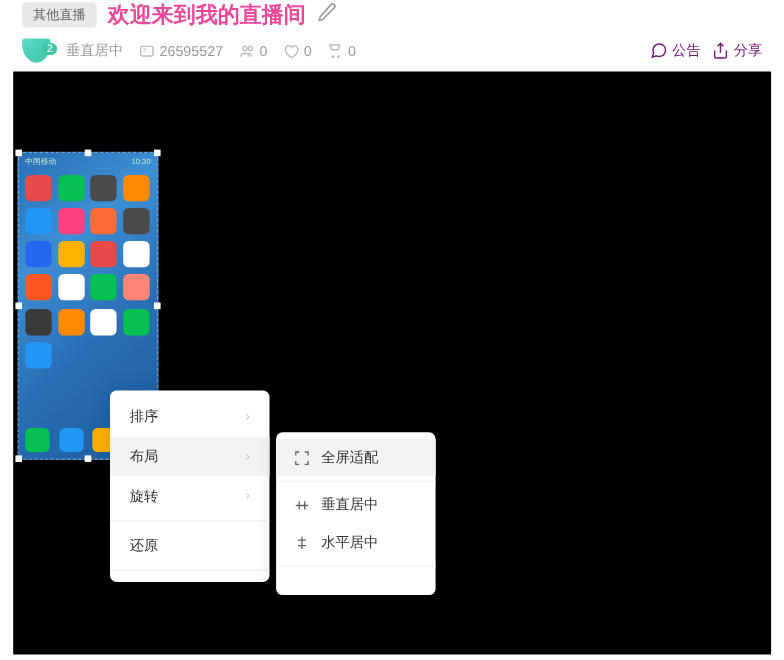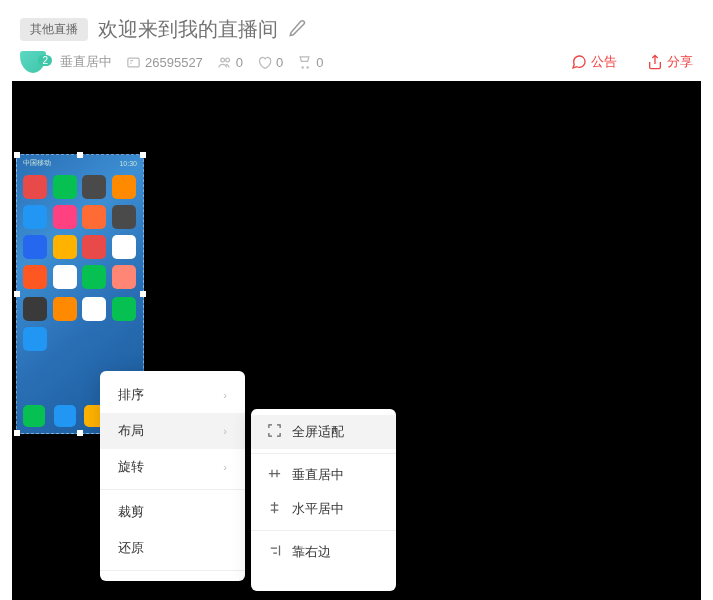--- a/index.html
+++ b/index.html
@@ -1,50 +1,50 @@
 <!DOCTYPE html>
 <html><head>
 <meta charset="utf-8">
 <style>
 *{margin:0;padding:0;box-sizing:border-box;font-family:-apple-system,"PingFang SC","Microsoft YaHei",sans-serif}
 body{width:713px;height:600px;background:#fff;overflow:hidden}
-.header{padding:16px 20px 8px;background:#fff}
+.header{padding:0 20px 8px;background:#fff}
 .title-row{display:flex;align-items:center;gap:10px}
 .tag{background:#e8e8e8;color:#666;font-size:12px;padding:3px 10px;border-radius:4px}
-.title{font-size:20px;font-weight:400;color:#737373}
+.title{font-size:20px;font-weight:700;color:#ec4899}
 .edit-icon{color:#999;cursor:pointer}
 .stats-row{display:flex;align-items:center;gap:14px;margin-top:8px;font-size:13px;color:#999}
 .level-badge{display:flex;align-items:center;gap:4px;color:#3ec6a8}
 .level-shield{width:26px;height:22px;background:linear-gradient(135deg,#5dd8c4,#3ec6a8);border-radius:3px 3px 50% 50%/3px 3px 80% 80%;position:relative}
 .level-num{position:absolute;right:-6px;top:4px;background:#3ec6a8;color:#fff;font-size:10px;padding:0 4px;border-radius:7px}
 .username{color:#999}
 .stat{display:flex;align-items:flex-end;gap:4px}
 .stat svg{width:15px;height:15px}
-.actions{margin-left:auto;display:flex;gap:30px;color:#ef4444}
+.actions{margin-left:auto;display:flex;gap:10px;color:#701a75}
 .action{display:flex;align-items:center;gap:4px;cursor:pointer;font-size:13px}
 .action svg{width:16px;height:16px}
 .stream-area{margin:0 12px;background:#000;height:530px;position:relative}
 .phone-preview{position:absolute;left:4px;top:73px;width:128px;height:280px;background:linear-gradient(140deg,#2a6fb5 0%,#3d8fd4 30%,#2a6fb5 60%,#1a5a9a 100%);border:1px dashed rgba(255,255,255,.4)}
 .phone-status{height:16px;display:flex;align-items:center;justify-content:space-between;padding:0 6px;font-size:7px;color:#c6e4d8}
 .app-grid{display:grid;grid-template-columns:repeat(4,1fr);gap:6px 4px;padding:4px 6px}
 .app-icon{width:24px;height:24px;border-radius:5px;font-size:6px;color:#fff;display:flex;align-items:center;justify-content:center}
 .app-row2{display:grid;grid-template-columns:repeat(4,1fr);gap:6px 4px;padding:4px 6px}
 .dock{position:absolute;bottom:6px;left:6px;right:6px;display:flex;justify-content:space-between}
 .dock .app-icon{width:22px;height:22px}
 .handle{position:absolute;width:6px;height:6px;background:#fff}
 .h-tl{top:-3px;left:-3px}.h-tr{top:-3px;right:-3px}.h-bl{bottom:-3px;left:-3px}.h-br{bottom:-3px;right:-3px}
 .h-t{top:-3px;left:50%;margin-left:-3px}.h-b{bottom:-3px;left:50%;margin-left:-3px}
 .h-l{left:-3px;top:50%;margin-top:-3px}.h-r{right:-3px;top:50%;margin-top:-3px}
 .ctx-menu{position:absolute;left:88px;top:290px;width:145px;background:#fff;border-radius:6px;box-shadow:0 4px 20px rgba(0,0,0,.15);padding:6px 0;font-size:13px;color:#333}
 .ctx-item{padding:9px 18px;display:flex;align-items:center;justify-content:space-between;cursor:pointer}
 .ctx-item:hover,.ctx-item.active{background:#f3f3f3}
 .ctx-sep{height:1px;background:#eee;margin:4px 0}
 .chevron{color:#bbb;font-size:11px}
 .sub-menu{position:absolute;left:239px;top:328px;width:145px;background:#fff;border-radius:6px;box-shadow:0 4px 20px rgba(0,0,0,.15);padding:6px 0;font-size:13px;color:#333}
-.sub-item{padding:8px 16px;display:flex;gap:10px;cursor:pointer}
+.sub-item{padding:8px 16px;display:flex;align-items:center;gap:10px;cursor:pointer}
 .sub-item:hover,.sub-item.active{background:#f3f3f3}
 .sub-sep{height:1px;background:#eee;margin:4px 0}
 .sub-icon{width:15px;height:15px;flex-shrink:0;color:#666}
 </style>
 </head>
 <body>
 
 <div class="header">
   <div class="title-row">
     <span class="tag">其他直播</span>
@@ -161,23 +161,20 @@
     <div class="ctx-item active">
         <span>布局</span>
         <span class="chevron">›</span>
       </div>
     <div class="ctx-item">
         <span>旋转</span>
         <span class="chevron">›</span>
       </div>
     <div class="ctx-sep"></div>
     <div class="ctx-item">
-        <span>裁剪</span>
-      </div>
-    <div class="ctx-item">
         <span>还原</span>
       </div>
     <div class="ctx-sep"></div>
 
   </div>
 
   <div class="sub-menu">
     <div class="sub-item active">
       <svg class="sub-icon" viewBox="0 0 24 24" fill="none" stroke="currentColor" stroke-width="2">
           <path d="M3 8V3h5M21 8V3h-5M3 16v5h5M21 16v5h-5"></path>
@@ -192,24 +189,18 @@
       <span>垂直居中</span>
     </div>
     <div class="sub-item">
       <svg class="sub-icon" viewBox="0 0 24 24" fill="none" stroke="currentColor" stroke-width="2">
           <path d="M12 3v18M6 8h12M6 16h12"></path>
         </svg>
       <span>水平居中</span>
     </div>
     <div class="sub-sep"></div>
     <div class="sub-item">
-      <svg class="sub-icon" viewBox="0 0 24 24" fill="none" stroke="currentColor" stroke-width="2">
-          <path d="M20 4v16M6 8h10M10 16h6"></path>
-        </svg>
-      <span>靠右边</span>
-    </div>
-    <div class="sub-item">
       
       
     </div>
 
   </div>
 </div>
 
 </body></html>

